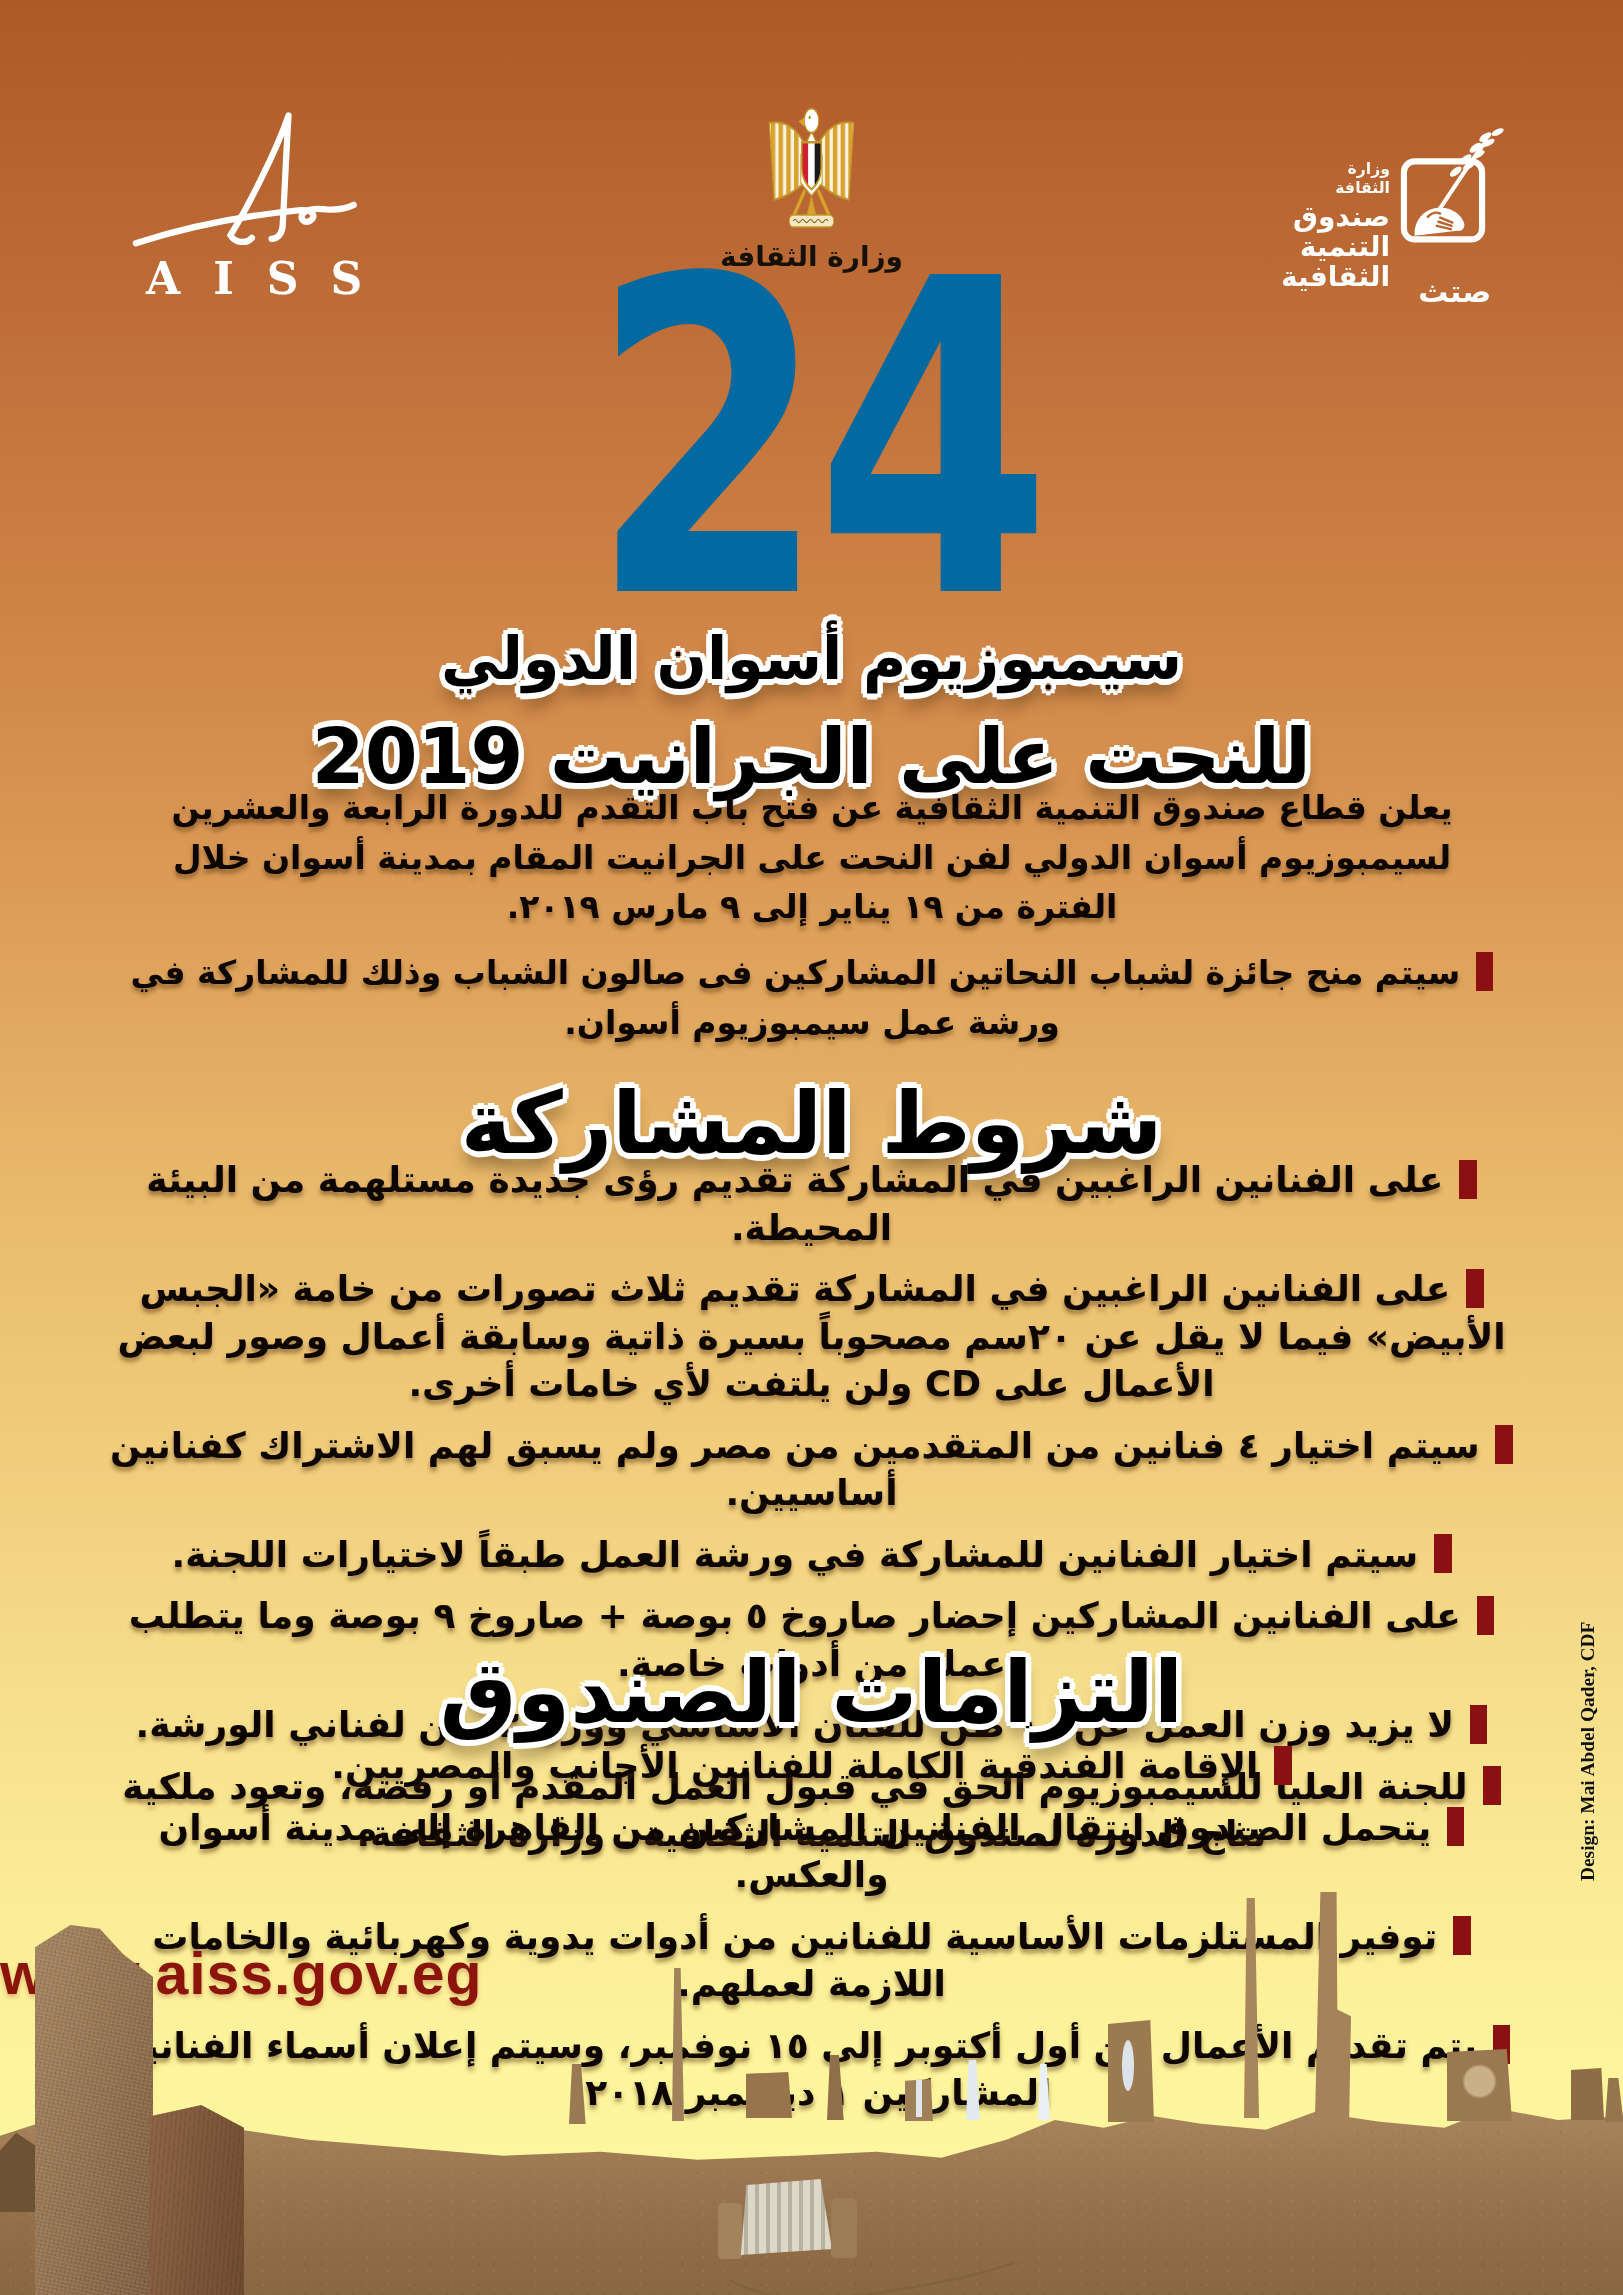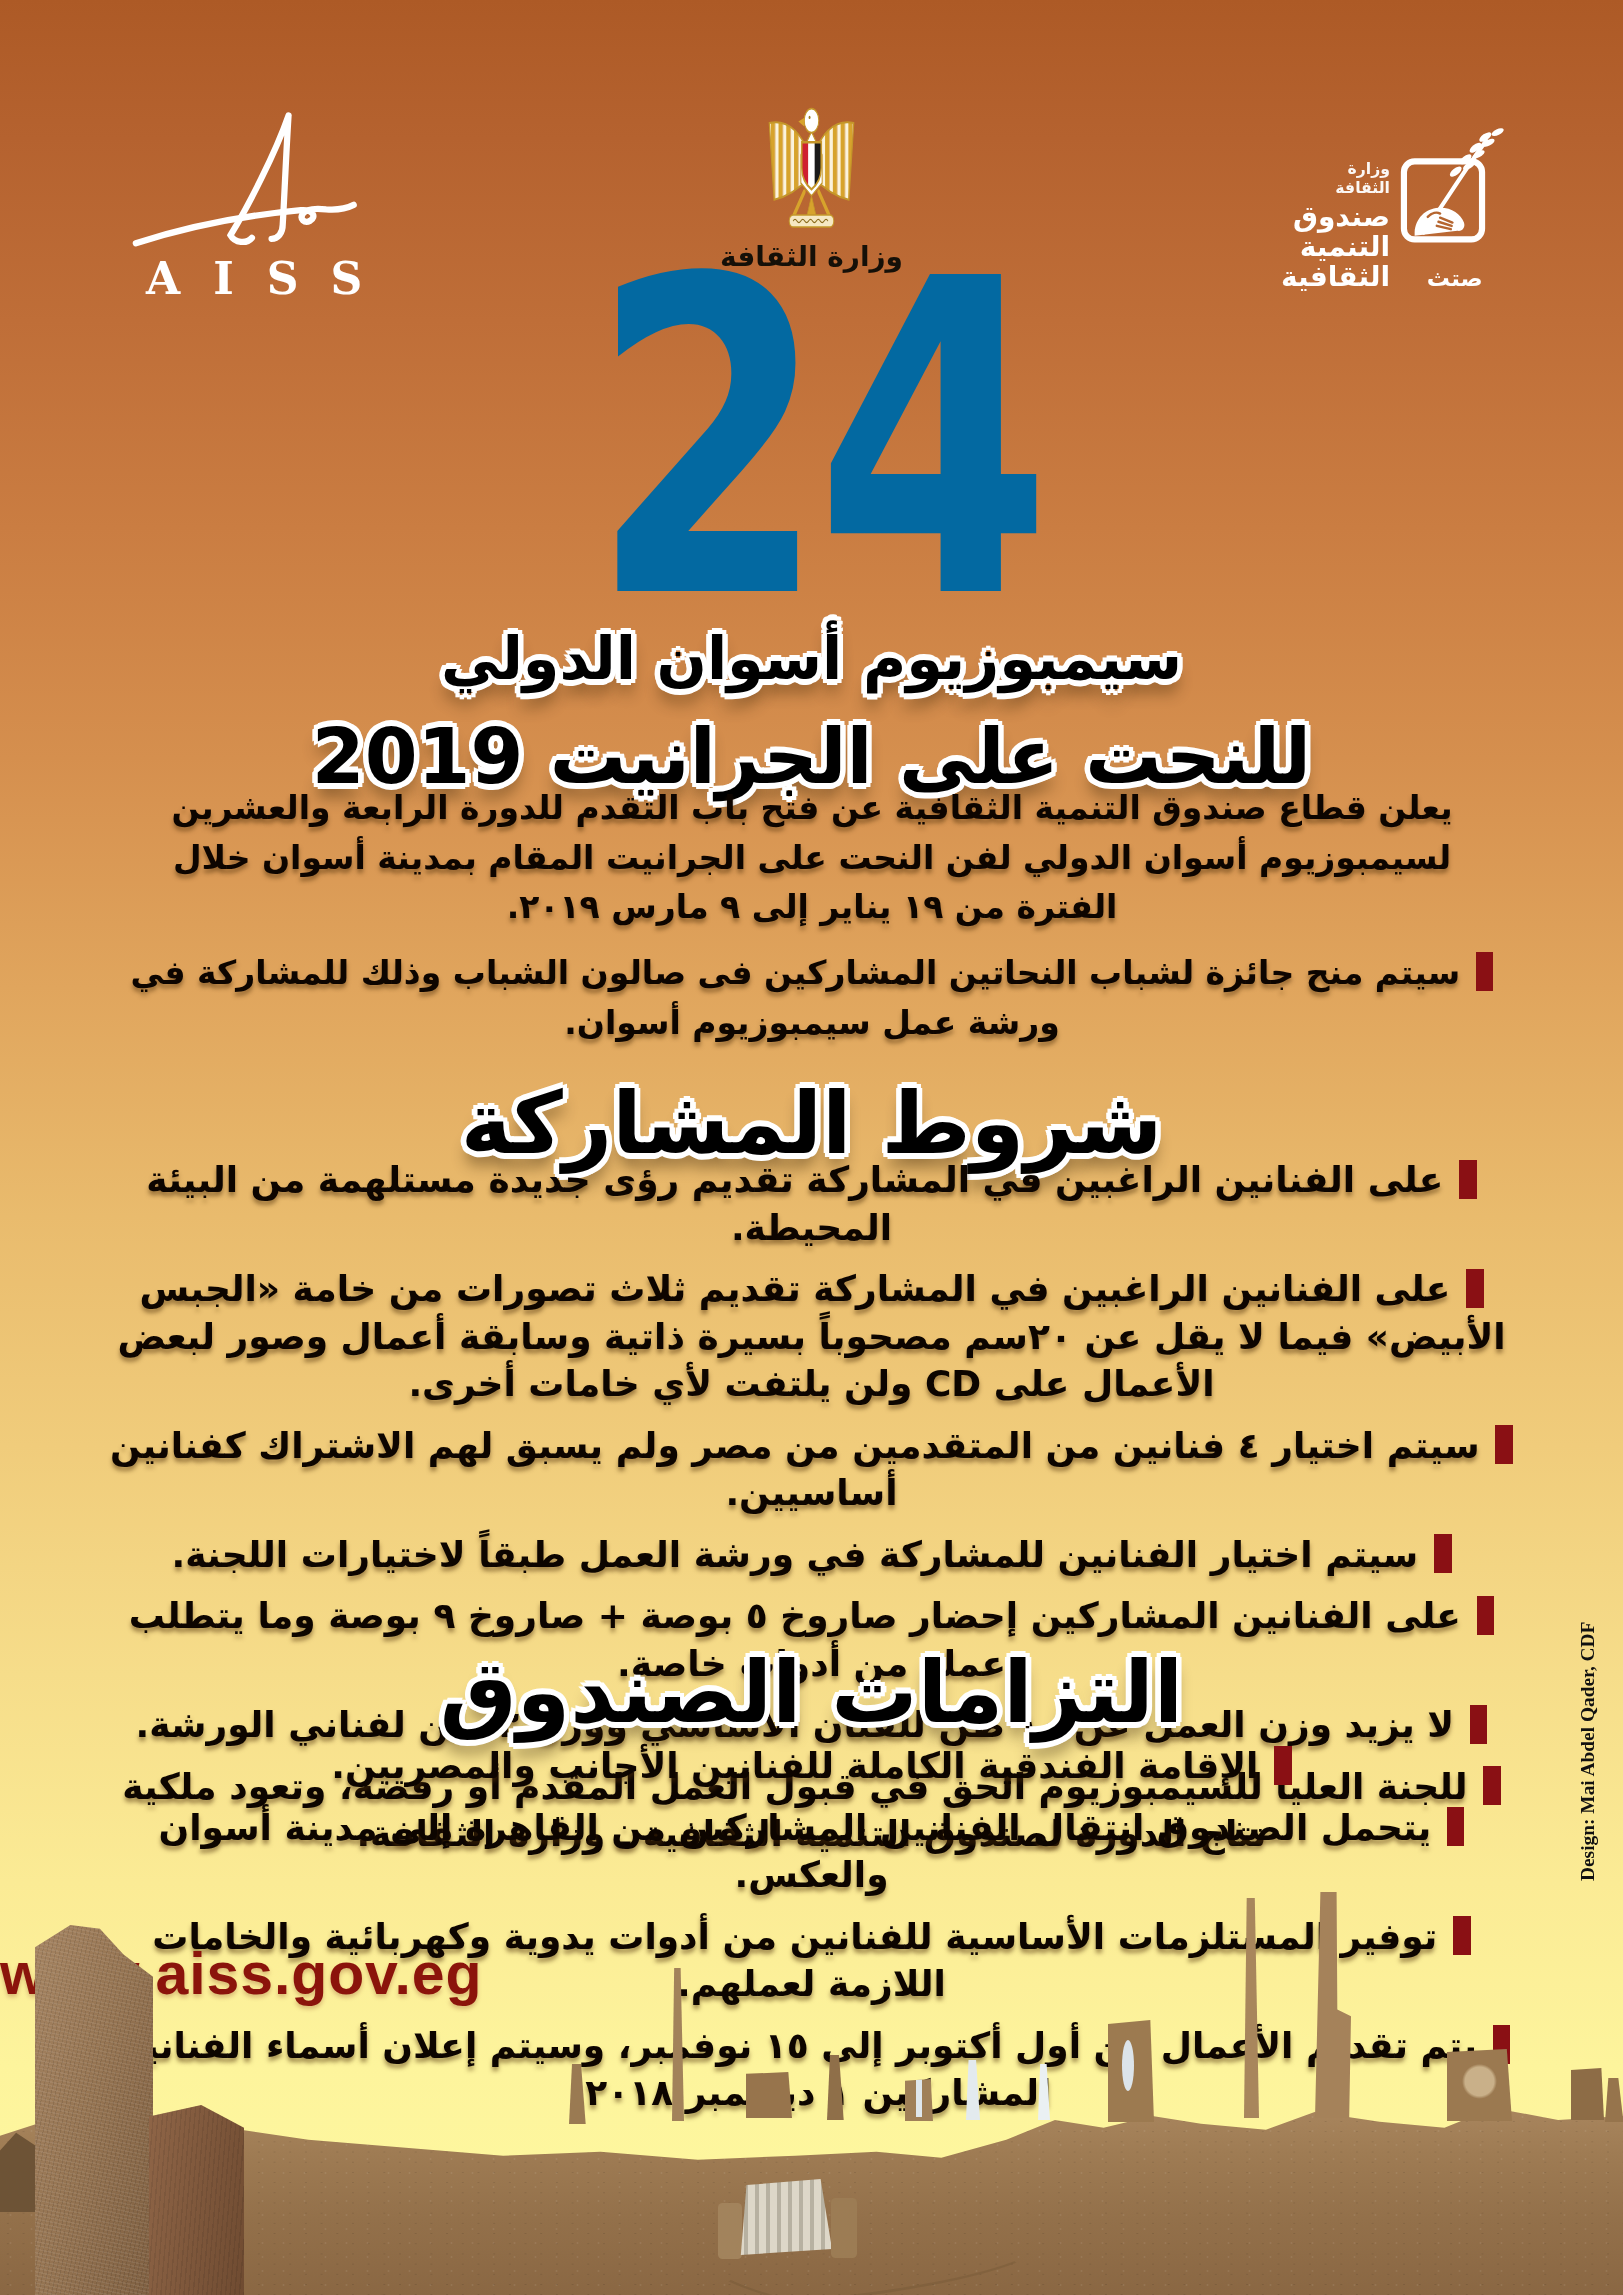--- a/index.html
+++ b/index.html
@@ -38,21 +38,21 @@
   #emblem{left:719px;top:95px;width:185px;text-align:center;}
   #emblem-caption{
     margin-top:6.5px;font-size:28px;font-weight:bold;color:#151008;
     direction:rtl;
   }
   #cdf-logo{left:1291px;top:118px;width:217px;display:flex;gap:9.3px;color:#fff;}
   #cdf-text-col{width:99px;text-align:right;direction:rtl;margin-top:41px;}
   #cdf-ministry{font-size:15.7px;font-weight:bold;opacity:.95;margin-bottom:4.6px;}
   .cdf-word{font-size:28px;font-weight:900;line-height:1.08;}
   #cdf-mark-col{width:111px;text-align:center;}
-  #cdf-abbrev{font-size:23px;font-weight:900;margin-top:9px;}
+  #cdf-abbrev{font-size:30px;font-weight:900;margin-top:18px;}
   
   #big24{left:8px;right:0;top:234px;text-align:center;line-height:.95;
     font-size:435px;font-weight:900;color:#0369a1;}
   #big24 span{display:inline-block;transform:scaleX(.78);letter-spacing:-14px;}
   #title1{left:0;right:0;top:624px;font-size:59px;}
   #title2{left:0;right:0;top:712px;font-size:76px;}
   
   #intro{left:118px;top:783px;width:1388px;font-size:33px;line-height:1.5;}
   #intro p{margin:0 0 16.7px 0;}
   #h-conditions{left:0;right:0;top:1049px;font-size:86px;margin-top:24px;}

